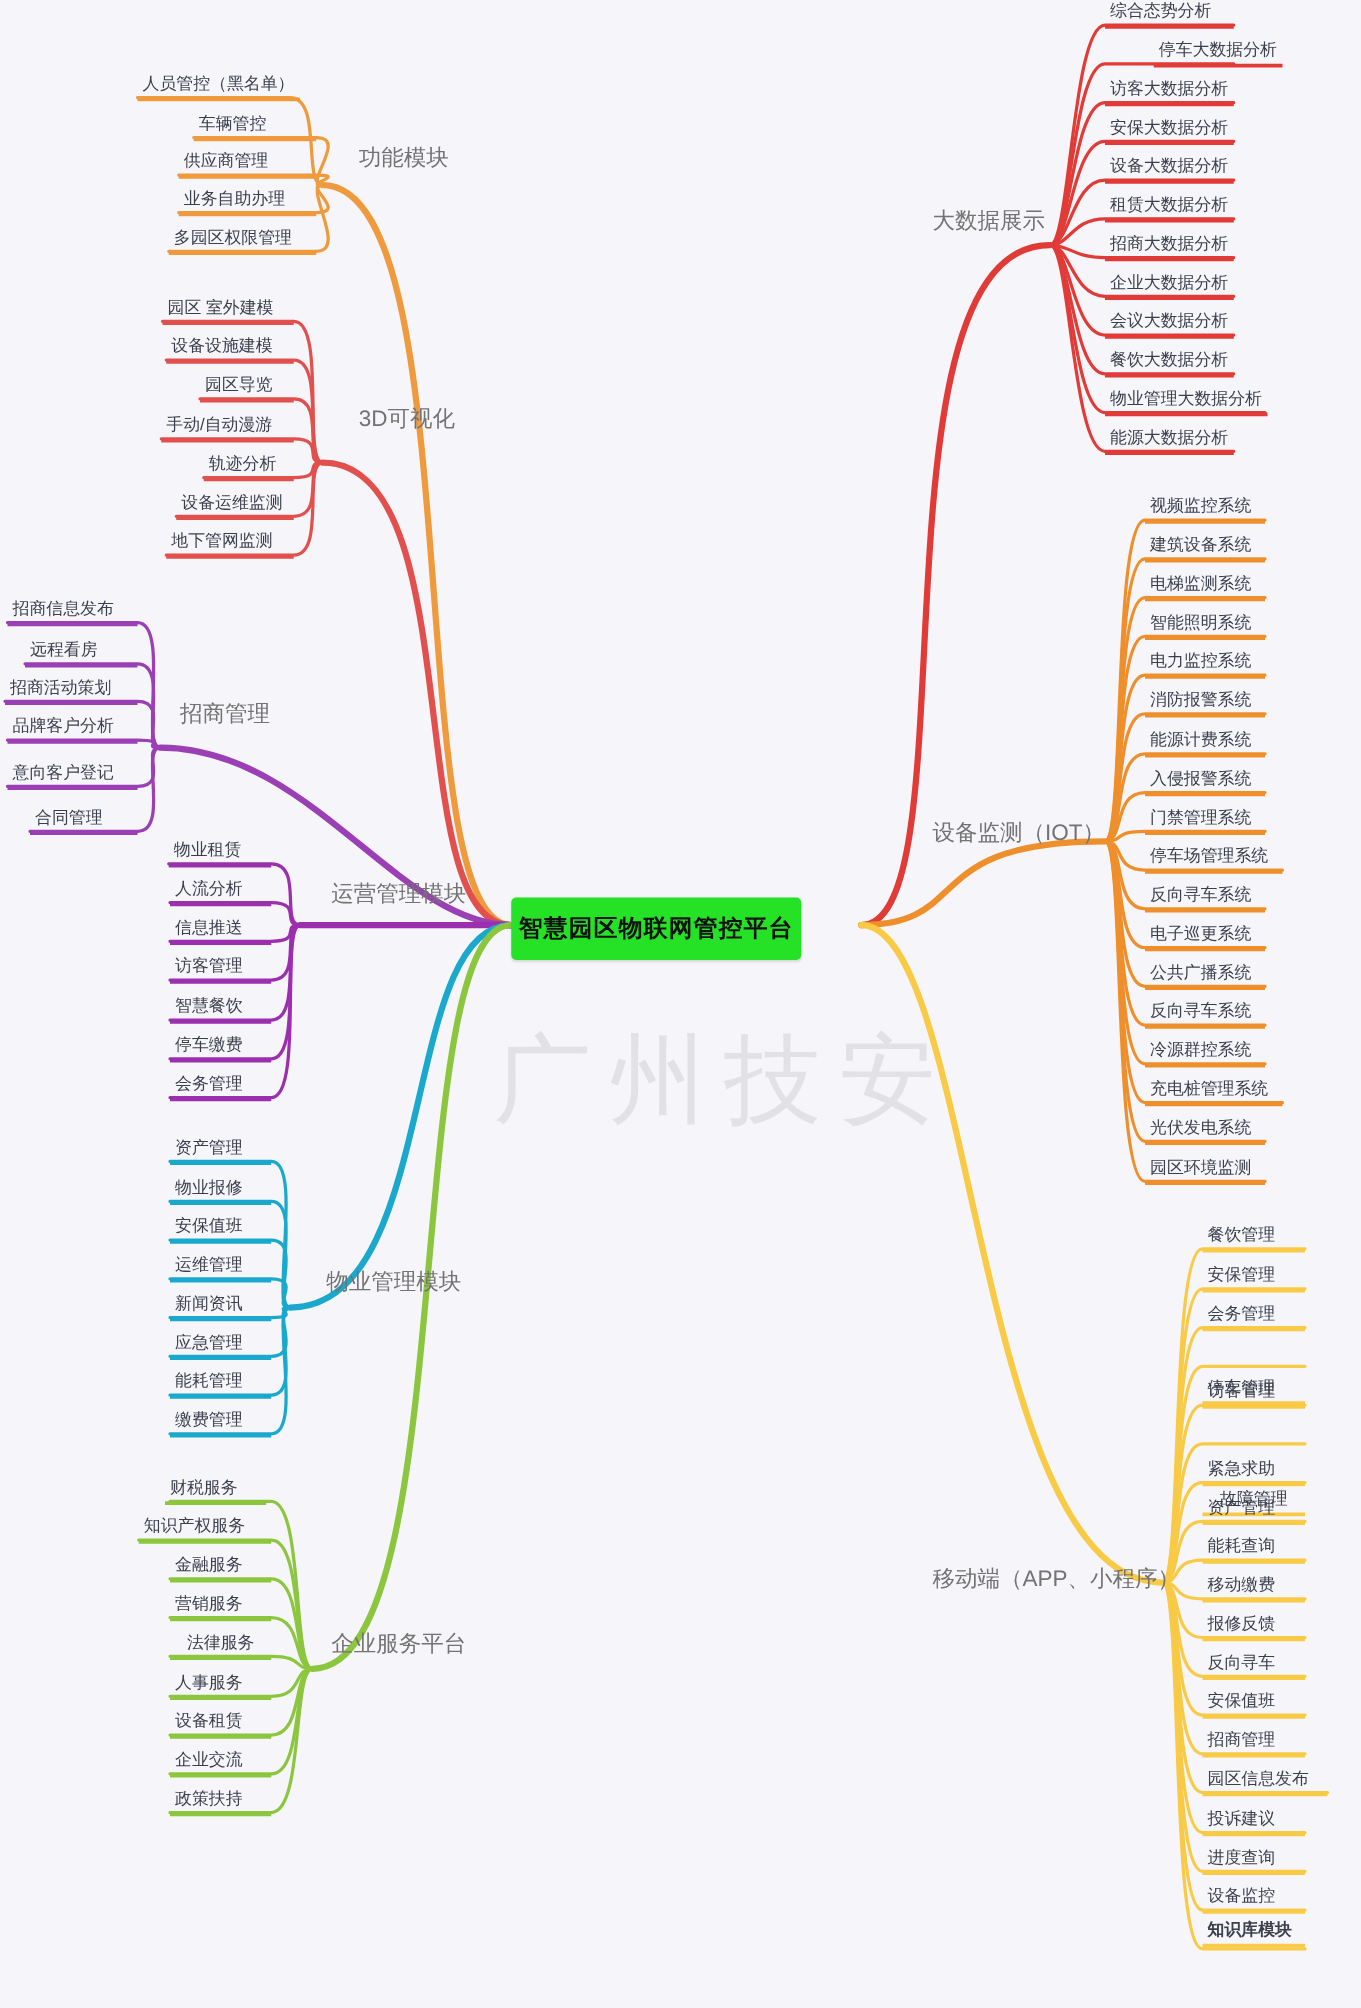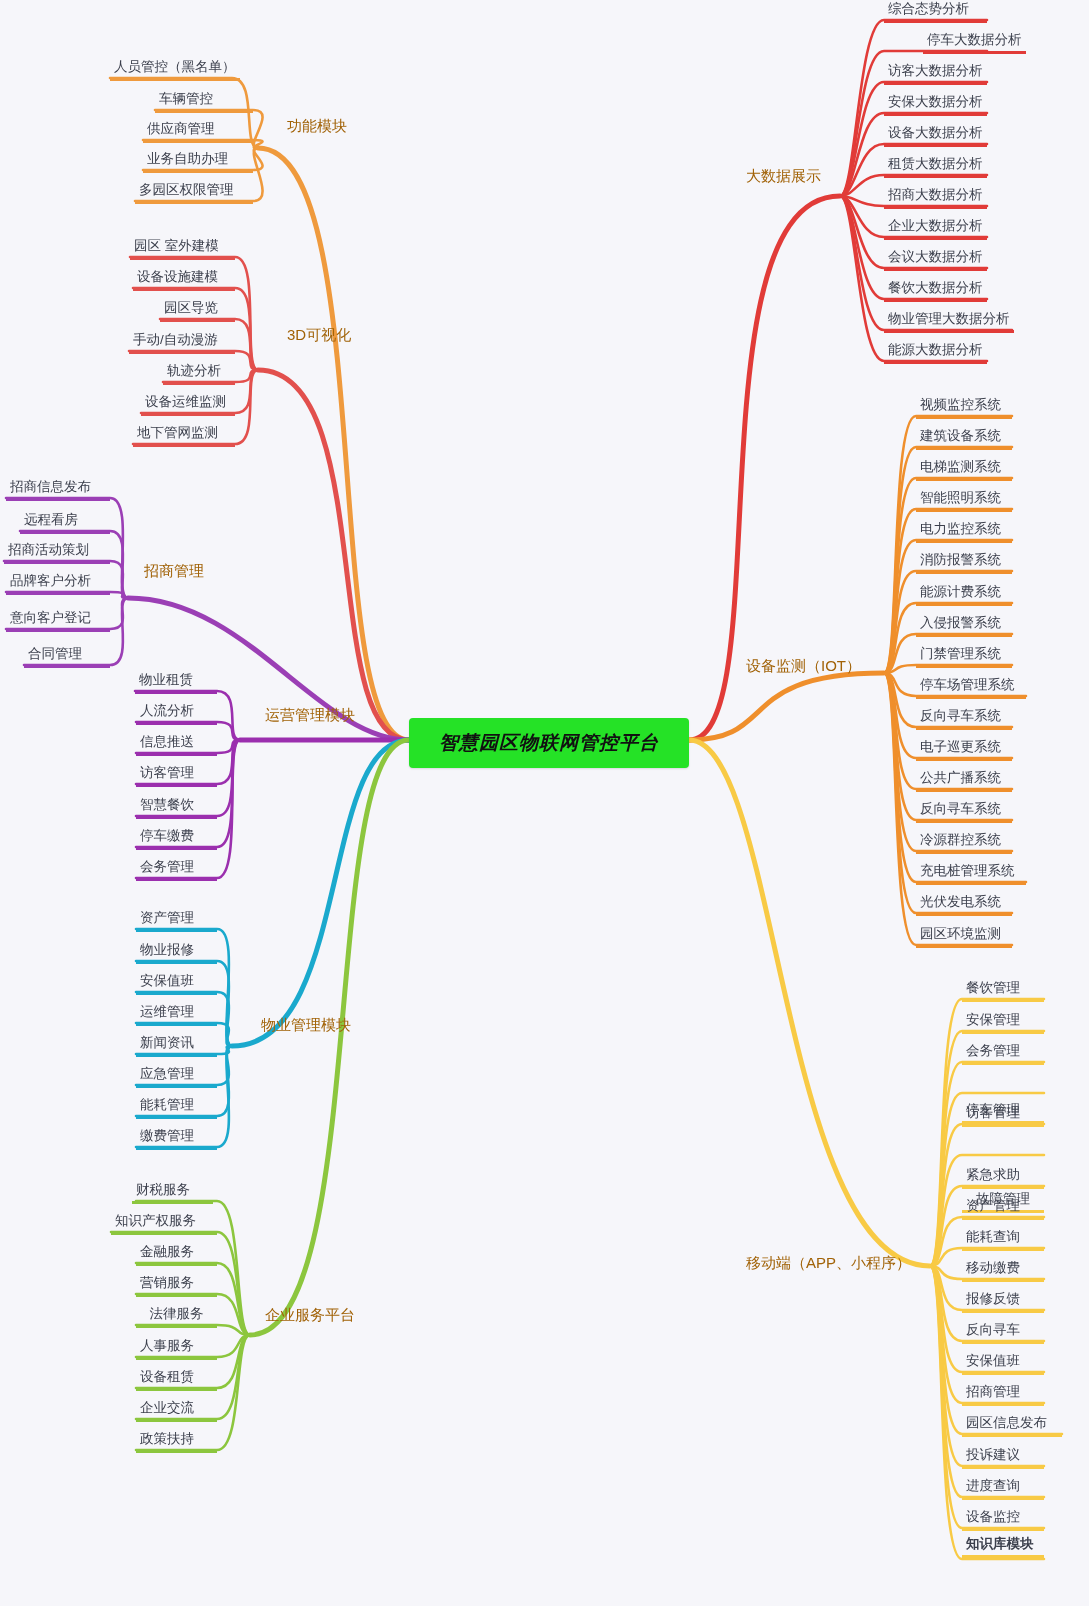--- a/index.html
+++ b/index.html
@@ -18,35 +18,34 @@
     white-space:nowrap;user-select:none;
   }
   
   .node{position:absolute;white-space:nowrap;}
   .leaf{
     font-size:13.5px;color:#3b3f4c;line-height:17px;
     padding:0 4px 3px 4px;
     border-bottom:3px solid #ccc;
   }
   .branch-label{
-    font-size:15px;color:#a16207;line-height:20px;
+    font-size:18px;color:#737373;line-height:20px;
     padding:0 4px 3px 4px;
   }
   .leaf.r{ }
   .center{
     position:absolute;
     background:#25e226;
     color:#111;
     font-size:19px;font-weight:bold;
-    padding:12px 30px;
+    padding:12px 6px;
     border-radius:4px;
     left:409px;top:718px;
     letter-spacing:1px;
     box-shadow:0 1px 2px rgba(0,0,0,.12);
-    font-style:italic;
   }
 </style>
 </head>
 <body>
 
 <div id="canvas">
   <svg id="links">
       <path d="M 409 740 C 319 740 378 148 258 148" stroke="#ef9a3d" stroke-width="5" fill="none" stroke-linecap="round"></path>
       <path d="M 110 78 L 232 78 C 258 78 242 148 258 148" stroke="#ef9a3d" stroke-width="2.6" fill="none" stroke-linecap="round"></path>
       <path d="M 155 110 L 253 110 C 279 110 242 148 258 148" stroke="#ef9a3d" stroke-width="2.6" fill="none" stroke-linecap="round"></path>
@@ -142,20 +141,21 @@
       <path d="M 1044 1341 L 962 1341 C 936 1341 946 1266 930 1266" stroke="#f8ca45" stroke-width="2.6" fill="none" stroke-linecap="round"></path>
       <path d="M 1044 1372 L 962 1372 C 936 1372 946 1266 930 1266" stroke="#f8ca45" stroke-width="2.6" fill="none" stroke-linecap="round"></path>
       <path d="M 1044 1403 L 962 1403 C 936 1403 946 1266 930 1266" stroke="#f8ca45" stroke-width="2.6" fill="none" stroke-linecap="round"></path>
       <path d="M 1062 1434 L 962 1434 C 936 1434 946 1266 930 1266" stroke="#f8ca45" stroke-width="2.6" fill="none" stroke-linecap="round"></path>
       <path d="M 1044 1466 L 962 1466 C 936 1466 946 1266 930 1266" stroke="#f8ca45" stroke-width="2.6" fill="none" stroke-linecap="round"></path>
       <path d="M 1044 1497 L 962 1497 C 936 1497 946 1266 930 1266" stroke="#f8ca45" stroke-width="2.6" fill="none" stroke-linecap="round"></path>
       <path d="M 1044 1528 L 962 1528 C 936 1528 946 1266 930 1266" stroke="#f8ca45" stroke-width="2.6" fill="none" stroke-linecap="round"></path>
       <path d="M 1044 1559 L 962 1559 C 936 1559 946 1266 930 1266" stroke="#f8ca45" stroke-width="2.6" fill="none" stroke-linecap="round"></path>
     </svg>
 
+  <div class="watermark">广州技安</div>
 
   <div class="center">智慧园区物联网管控平台</div>
 
   <div id="nodes">
       <div class="node branch-label" style="left: 283px; top: 116px;">功能模块</div>
       <div class="node leaf" style="left: 110px; top: 58px; border-bottom-color: rgb(239, 154, 61); min-width: 114px;">人员管控（黑名单）</div>
       <div class="node leaf" style="left: 155px; top: 90px; border-bottom-color: rgb(239, 154, 61); min-width: 90px;">车辆管控</div>
       <div class="node leaf" style="left: 143px; top: 120px; border-bottom-color: rgb(239, 154, 61); min-width: 102px;">供应商管理</div>
       <div class="node leaf" style="left: 143px; top: 150px; border-bottom-color: rgb(239, 154, 61); min-width: 102px;">业务自助办理</div>
       <div class="node leaf" style="left: 135px; top: 181px; border-bottom-color: rgb(239, 154, 61); min-width: 110px;">多园区权限管理</div>

